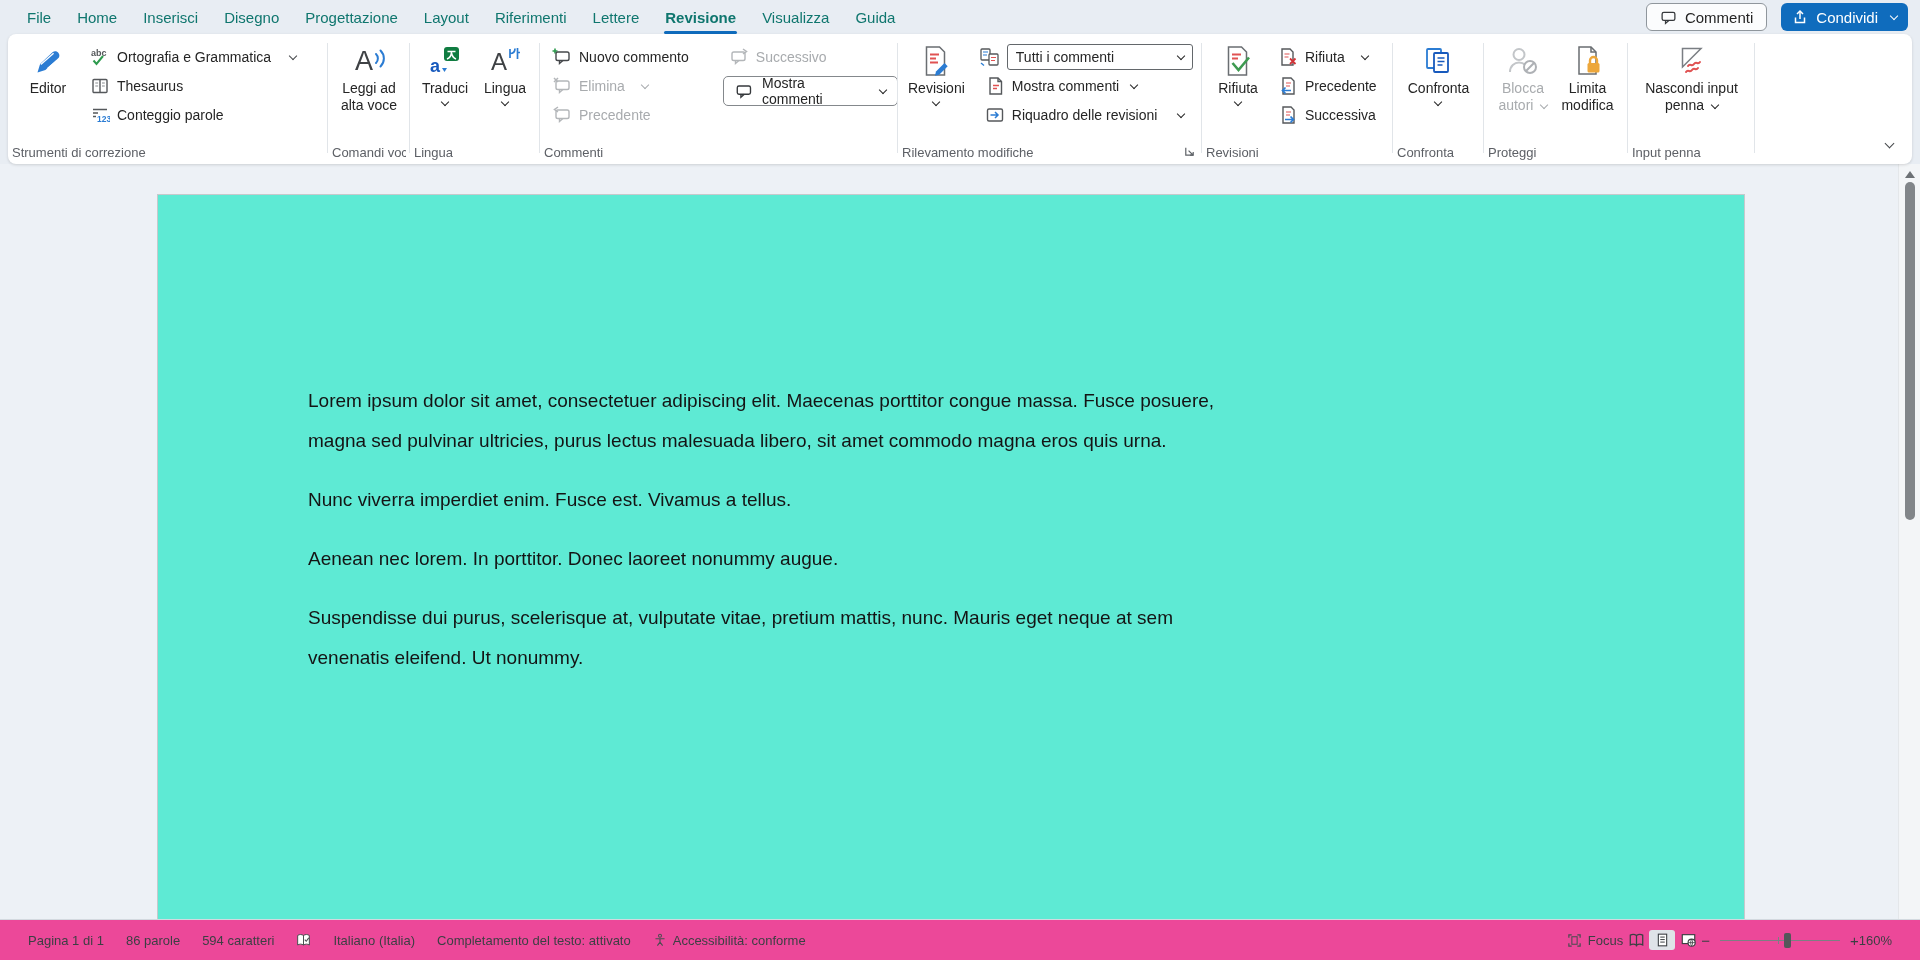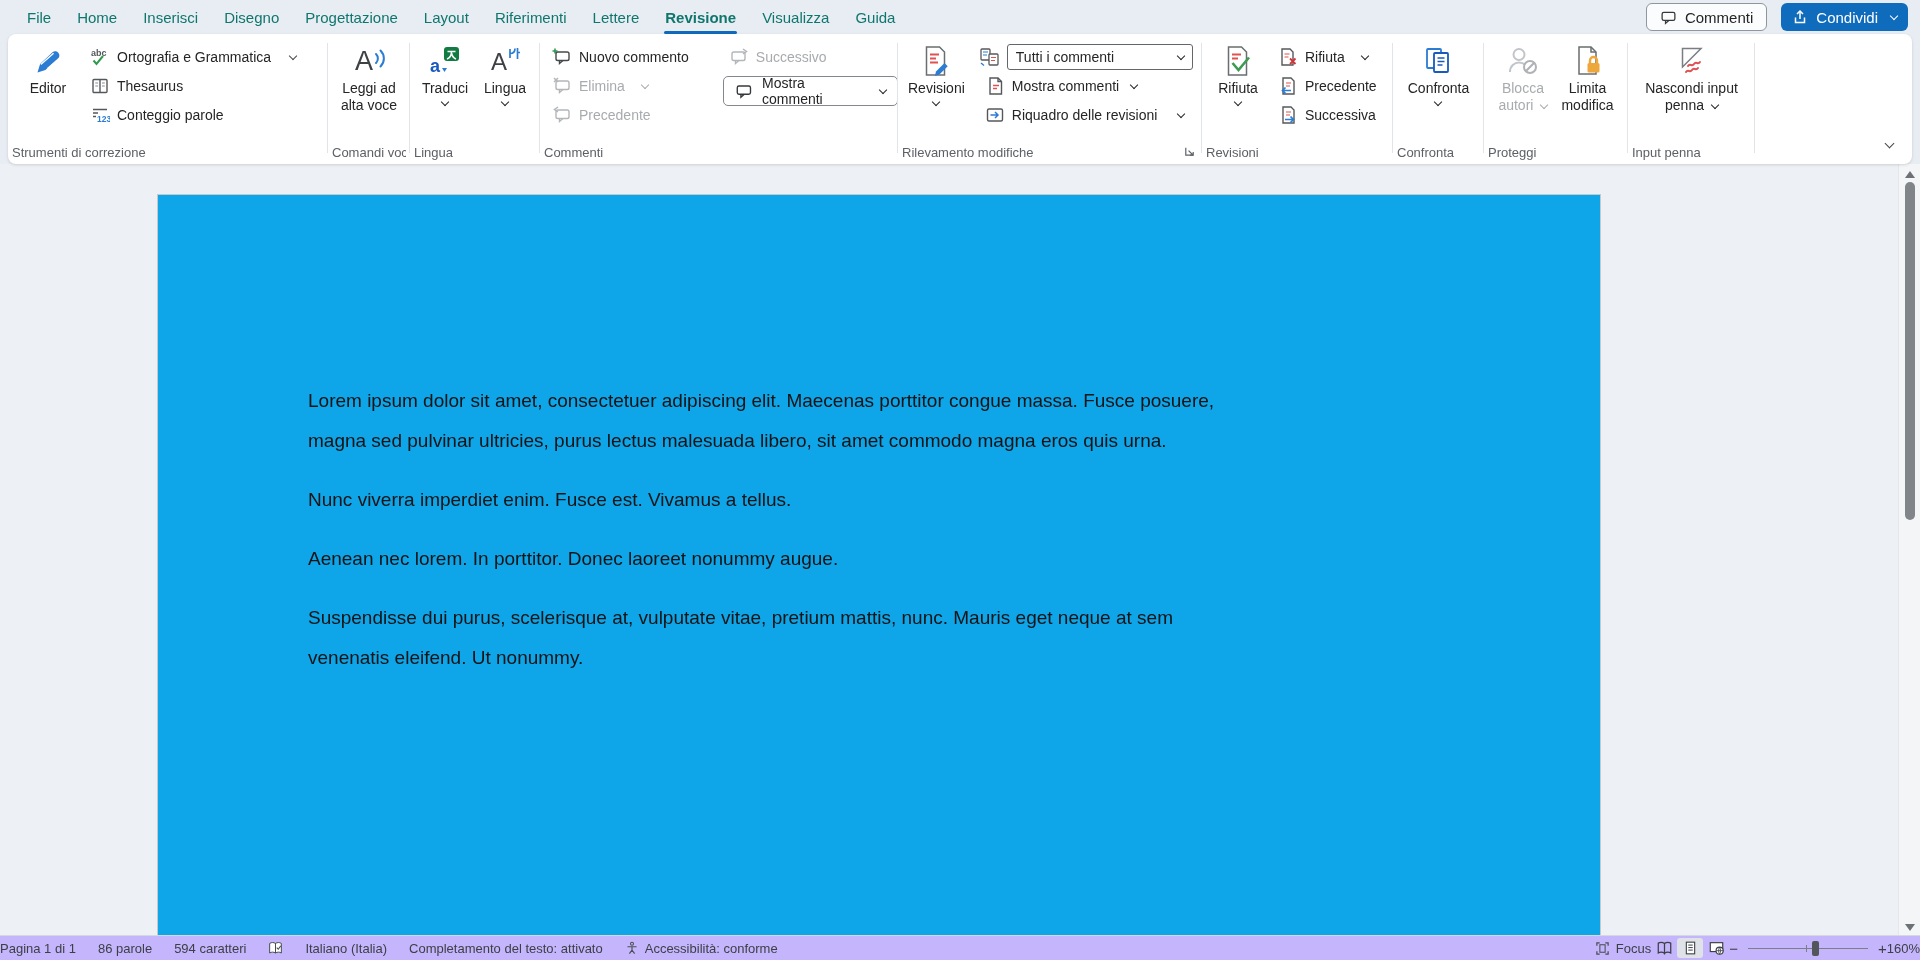--- a/index.html
+++ b/index.html
@@ -45,36 +45,36 @@
   .combo{width:186px;height:26px;border:1px solid #63676b;border-radius:3px;background:#fff;display:flex;align-items:center;
          justify-content:space-between;padding:0 8px;font-size:14px}
   .boxedbtn{border:1px solid #84888c;border-radius:5px;height:30px;display:flex;align-items:center;gap:9px;
             padding:0 11px;font-size:14px;margin:5px 0 0 2px;background:#fff}
   .dlauncher{position:absolute;right:5px;bottom:5px;width:16px;height:16px;display:flex;align-items:center;justify-content:center}
   .ribbon-collapse{position:absolute;right:12px;bottom:8px;width:22px;height:22px;display:flex;align-items:center;justify-content:center;color:#44474a}
   .ribbon-collapse .chv{width:7px;height:7px;margin:0 0 3px 0}
 
   
   .doc-area{position:absolute;left:0;right:0;top:164px;bottom:23px;background:#edf1f6}
-  .page{position:absolute;left:157px;top:30px;width:1444px;bottom:0;background:#0ea5e9;
+  .page{position:absolute;left:157px;top:30px;width:1588px;bottom:0;background:#5eead4;
         border:1px solid #c6c9cc;border-bottom:none}
   .doc-text{padding:186px 120px 0 150px;font-size:19px;line-height:40px;color:#141414}
   .doc-text p{margin:0 0 19px 0;white-space:pre-line}
 
   
   .vscroll{position:absolute;right:0;top:164px;bottom:23px;width:22px;background:#f3f5f7;border-left:1px solid #e4e7ea}
   .varrow{position:absolute;left:0;width:22px;height:16px;display:flex;align-items:center;justify-content:center}
   .varrow.up{top:2px}.varrow.down{bottom:2px}
   .tri-up{width:0;height:0;border-left:5px solid transparent;border-right:5px solid transparent;border-bottom:7px solid #6d7175}
   .tri-down{width:0;height:0;border-left:5px solid transparent;border-right:5px solid transparent;border-top:7px solid #6d7175}
   .vthumb{position:absolute;left:6px;width:10px;top:18px;height:338px;background:#818589;border-radius:5px}
 
   
-  .statusbar{position:absolute;left:0;right:0;bottom:0;height:25px;background:#c4b5fd;border-top:1px solid #d3d9df;
-             display:flex;align-items:center;font-size:13px;color:#3c3f43;padding:0 0}
+  .statusbar{position:absolute;left:0;right:0;bottom:0;height:41px;background:#ec4899;border-top:1px solid #d3d9df;
+             display:flex;align-items:center;font-size:13px;color:#3c3f43;padding:0 28px}
   .sb-left{display:flex;align-items:center;gap:22px}
   .sb-right{margin-left:auto;display:flex;align-items:center;gap:0}
   .sb-item{display:flex;align-items:center;gap:6px;white-space:nowrap}
   .viewbtn{display:flex;align-items:center;justify-content:center;width:26px;height:20px;border-radius:3px}
   .viewbtn.sel{background:#dfe3e8}
   .zoomslider{display:flex;align-items:center;gap:10px}
   .zs-line{position:relative;width:120px;height:1px;background:#7b7f83}
   .zs-tick{position:absolute;left:58px;top:-3px;width:1px;height:7px;background:#7b7f83}
   .zs-handle{position:absolute;left:64px;top:-7px;width:7px;height:15px;background:#54575a;border-radius:2px}
   .zs-sign{font-size:15px;color:#3c3f43;line-height:1}

